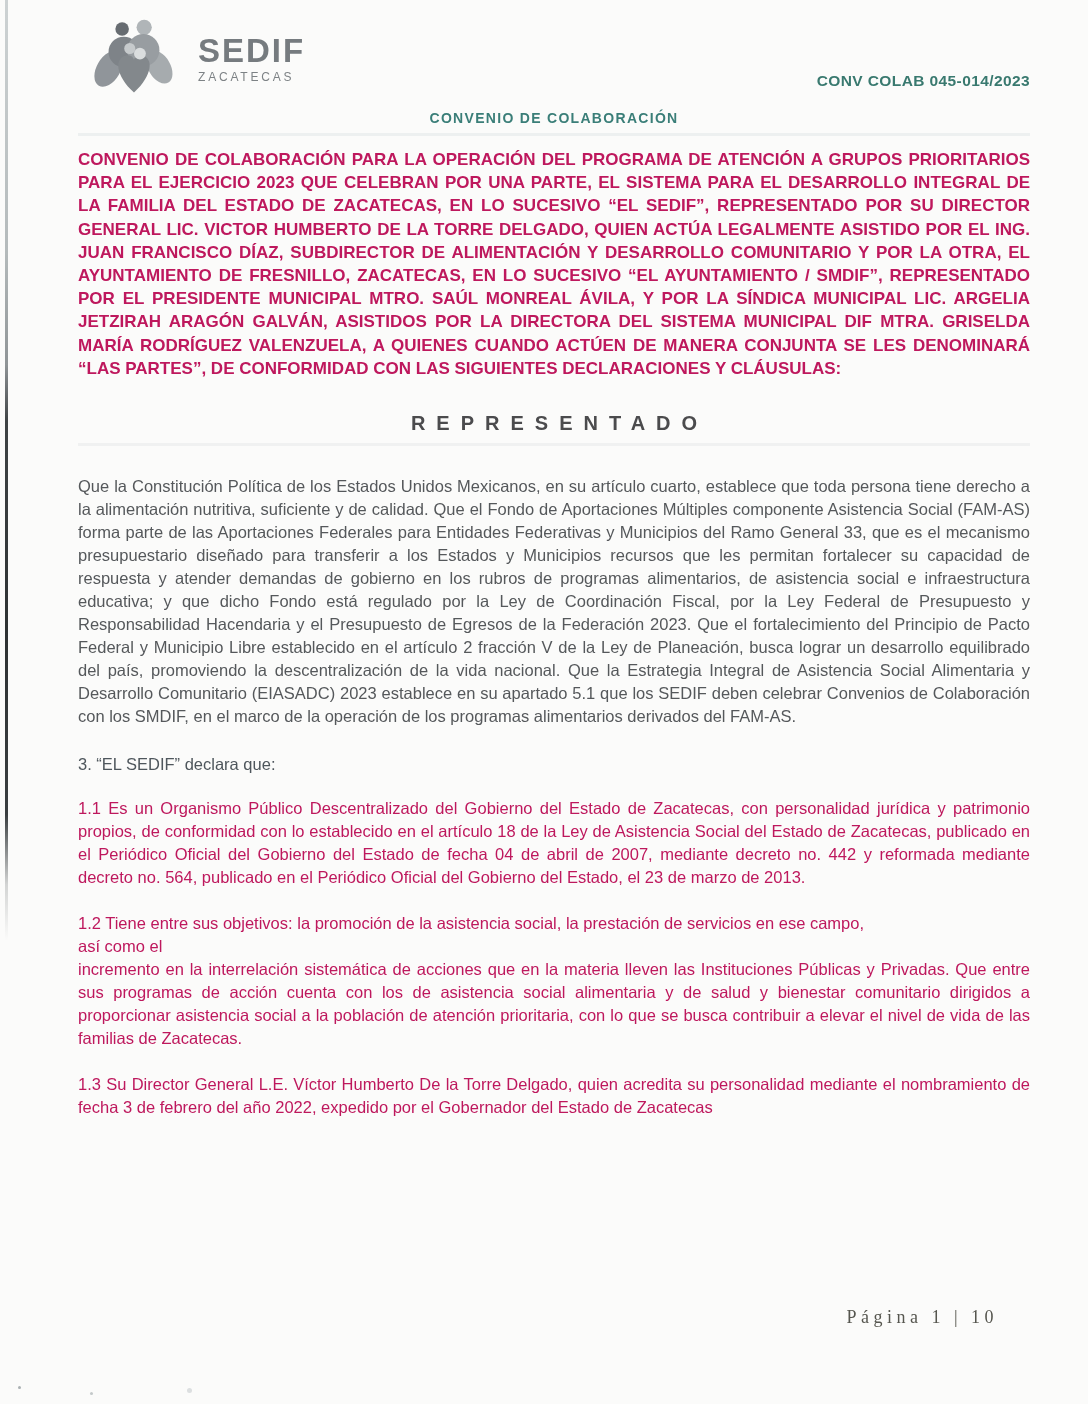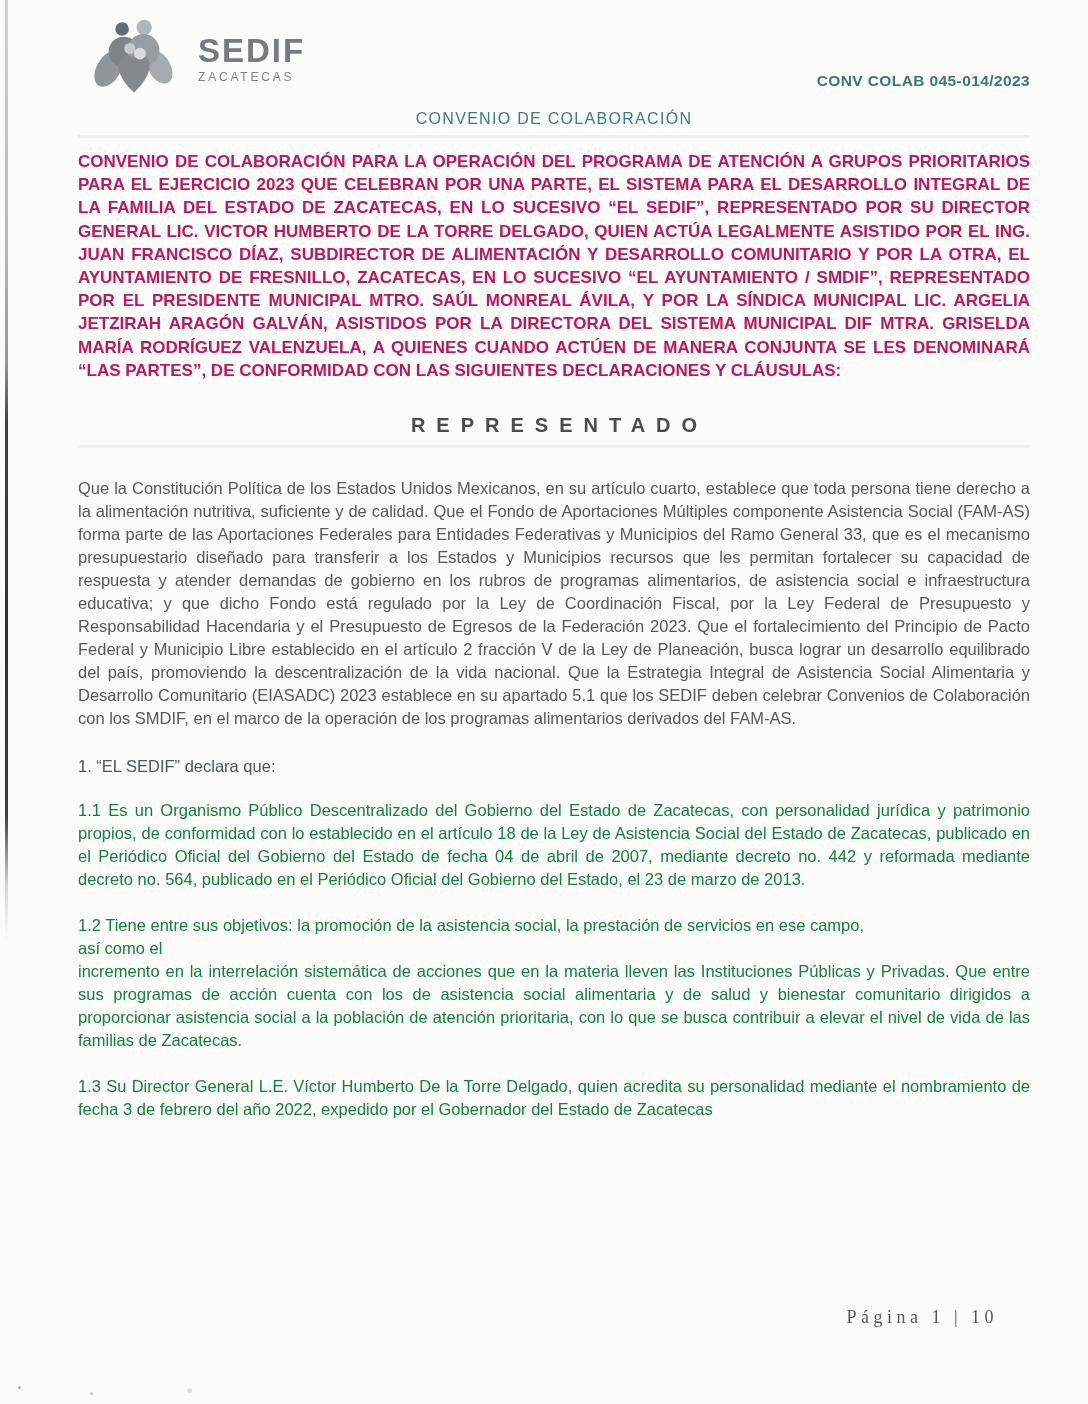--- a/index.html
+++ b/index.html
@@ -26,22 +26,22 @@
   }
   .page{padding:18px 58px 0 78px;}
 
   .header-row{display:flex;justify-content:space-between;align-items:flex-start;}
   .logo{display:flex;align-items:center;gap:20px;margin-left:12px;}
   .logo-name{font-size:33px;font-weight:bold;color:#767b7f;letter-spacing:2px;line-height:1;}
   .logo-sub{font-size:12px;color:#7d8285;letter-spacing:2.8px;margin-top:3px;}
   .ref-number{margin-top:54px;color:#39796f;font-weight:bold;font-size:15.5px;letter-spacing:0.4px;}
 
   .doc-title{
-    text-align:center;color:#3a7e78;font-weight:normal;
-    font-size:16px;letter-spacing:1.3px;margin-top:10px;
+    text-align:center;color:#3a7e78;font-weight:bold;
+    font-size:14px;letter-spacing:1.3px;margin-top:10px;
   }
   .doc-title::after{content:"";display:block;height:3px;background:#edf0f0;margin-top:7px;}
 
   .intro-par{
     margin-top:12px;color:#be185d;font-weight:bold;
     font-size:17px;line-height:23.2px;text-align:justify;
   }
 
   .section-heading{
     margin-top:32px;text-align:center;
@@ -50,21 +50,21 @@
   }
   .section-heading::after{content:"";display:block;height:3px;background:#edefef;margin-top:8px;opacity:.8;}
 
   .body-par{
     margin-top:29px;color:#55585b;
     font-size:16.5px;line-height:23px;text-align:justify;
   }
 
   .decl-intro{margin-top:27px;color:#4e565c;font-size:16.5px;}
   .decl-par{
-    margin-top:23px;color:#15803d;
+    margin-top:23px;color:#be185d;
     font-size:16.5px;line-height:23px;text-align:justify;
     white-space:pre-line;
   }
 
   .page-footer{
     position:absolute;top:1307px;right:90px;
     font-family:"Liberation Serif", serif;
     font-size:18px;color:#56564f;letter-spacing:4.5px;
   }
 </style>
@@ -99,21 +99,21 @@
     <div class="ref-number">CONV COLAB 045-014/2023</div>
   </div>
 
   <div class="doc-title">CONVENIO DE COLABORACIÓN</div>
 
   <p class="intro-par">CONVENIO DE COLABORACIÓN PARA LA OPERACIÓN DEL PROGRAMA DE ATENCIÓN A GRUPOS PRIORITARIOS PARA EL EJERCICIO 2023 QUE CELEBRAN POR UNA PARTE, EL SISTEMA PARA EL DESARROLLO INTEGRAL DE LA FAMILIA DEL ESTADO DE ZACATECAS, EN LO SUCESIVO “EL SEDIF”, REPRESENTADO POR SU DIRECTOR GENERAL LIC. VICTOR HUMBERTO DE LA TORRE DELGADO, QUIEN ACTÚA LEGALMENTE ASISTIDO POR EL ING. JUAN FRANCISCO DÍAZ, SUBDIRECTOR DE ALIMENTACIÓN Y DESARROLLO COMUNITARIO Y POR LA OTRA, EL AYUNTAMIENTO DE FRESNILLO, ZACATECAS, EN LO SUCESIVO “EL AYUNTAMIENTO / SMDIF”, REPRESENTADO POR EL PRESIDENTE MUNICIPAL MTRO. SAÚL MONREAL ÁVILA, Y POR LA SÍNDICA MUNICIPAL LIC. ARGELIA JETZIRAH ARAGÓN GALVÁN, ASISTIDOS POR LA DIRECTORA DEL SISTEMA MUNICIPAL DIF MTRA. GRISELDA MARÍA RODRÍGUEZ VALENZUELA, A QUIENES CUANDO ACTÚEN DE MANERA CONJUNTA SE LES DENOMINARÁ “LAS PARTES”, DE CONFORMIDAD CON LAS SIGUIENTES DECLARACIONES Y CLÁUSULAS:</p>
 
   <div class="section-heading">REPRESENTADO</div>
   <p class="body-par">Que la Constitución Política de los Estados Unidos Mexicanos, en su artículo cuarto, establece que toda persona tiene derecho a la alimentación nutritiva, suficiente y de calidad. Que el Fondo de Aportaciones Múltiples componente Asistencia Social (FAM-AS) forma parte de las Aportaciones Federales para Entidades Federativas y Municipios del Ramo General 33, que es el mecanismo presupuestario diseñado para transferir a los Estados y Municipios recursos que les permitan fortalecer su capacidad de respuesta y atender demandas de gobierno en los rubros de programas alimentarios, de asistencia social e infraestructura educativa; y que dicho Fondo está regulado por la Ley de Coordinación Fiscal, por la Ley Federal de Presupuesto y Responsabilidad Hacendaria y el Presupuesto de Egresos de la Federación 2023. Que el fortalecimiento del Principio de Pacto Federal y Municipio Libre establecido en el artículo 2 fracción V de la Ley de Planeación, busca lograr un desarrollo equilibrado del país, promoviendo la descentralización de la vida nacional. Que la Estrategia Integral de Asistencia Social Alimentaria y Desarrollo Comunitario (EIASADC) 2023 establece en su apartado 5.1 que los SEDIF deben celebrar Convenios de Colaboración con los SMDIF, en el marco de la operación de los programas alimentarios derivados del FAM-AS.</p>
 
-  <p class="decl-intro">1. “EL SEDIF” declara que:</p>
+  <p class="decl-intro">3. “EL SEDIF” declara que:</p>
   <p class="decl-par">1.1 Es un Organismo Público Descentralizado del Gobierno del Estado de Zacatecas, con personalidad jurídica y patrimonio propios, de conformidad con lo establecido en el artículo 18 de la Ley de Asistencia Social del Estado de Zacatecas, publicado en el Periódico Oficial del Gobierno del Estado de fecha 04 de abril de 2007, mediante decreto no. 442 y reformada mediante decreto no. 564, publicado en el Periódico Oficial del Gobierno del Estado, el 23 de marzo de 2013.</p>
   <p class="decl-par">1.2 Tiene entre sus objetivos: la promoción de la asistencia social, la prestación de servicios en ese campo,
 así como el
 incremento en la interrelación sistemática de acciones que en la materia lleven las Instituciones Públicas y Privadas. Que entre sus programas de acción cuenta con los de asistencia social alimentaria y de salud y bienestar comunitario dirigidos a proporcionar asistencia social a la población de atención prioritaria, con lo que se busca contribuir a elevar el nivel de vida de las familias de Zacatecas.</p>
   <p class="decl-par">1.3 Su Director General L.E. Víctor Humberto De la Torre Delgado, quien acredita su personalidad mediante el nombramiento de fecha 3 de febrero del año 2022, expedido por el Gobernador del Estado de Zacatecas</p>
 
 </div>
 
 <div class="page-footer">Página 1 | 10</div>
 

